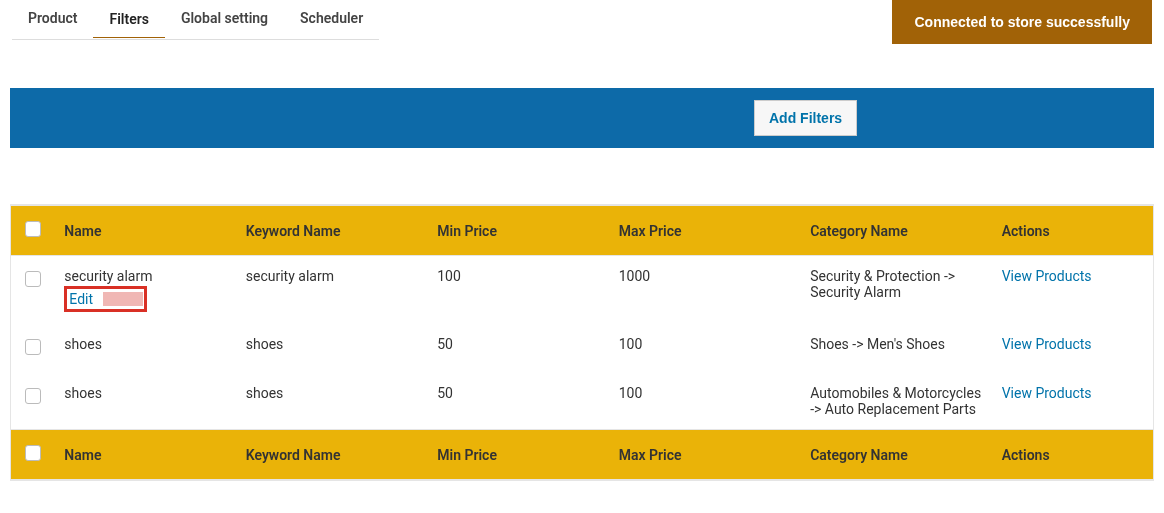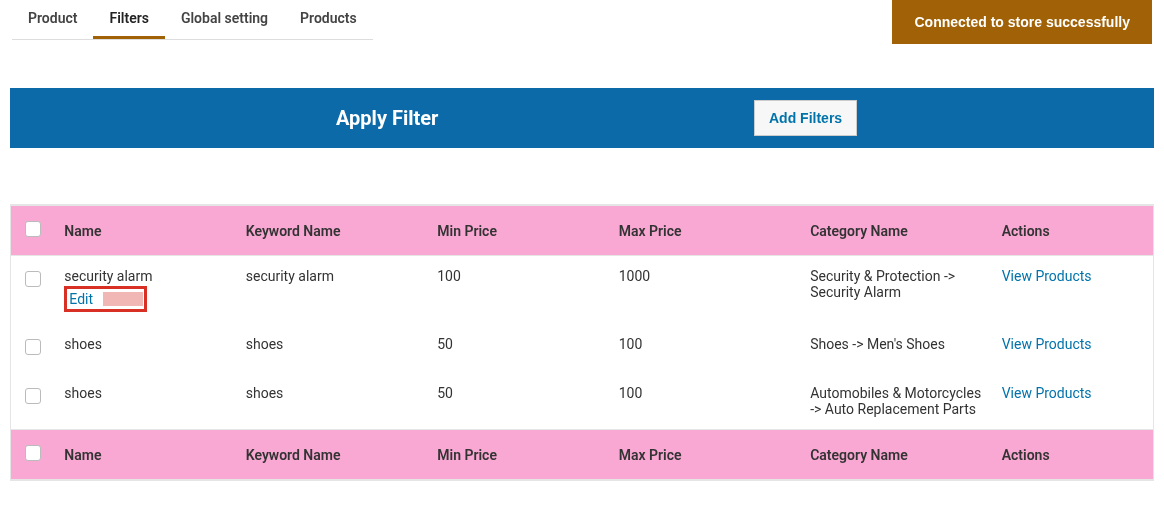--- a/index.html
+++ b/index.html
@@ -26,21 +26,21 @@
   }
   .tab {
     padding: 10px 16px;
     color: #444;
     cursor: pointer;
     font-weight: 600;
     border-bottom: 3px solid transparent;
   }
   .tab.active {
     color: #222;
-    border-bottom: 3px solid #a16207;
+    border-bottom: 1px solid #a16207;
   }
   .connected-btn {
     background: #a16207;
     color: #fff;
     border: none;
     padding: 14px 22px;
     font-weight: 600;
     font-size: 14px;
     cursor: pointer;
   }
@@ -77,21 +77,21 @@
     border: 1px solid #e5e5e5;
   }
   table {
     width: 100%;
     border-collapse: collapse;
   }
   thead th, tfoot th {
     text-align: left;
     font-weight: 600;
     padding: 12px 10px;
-    background: #f9a8d4;
+    background: #eab308;
     color: #333;
   }
   thead tr, tfoot tr {
     border-bottom: 1px solid #e5e5e5;
     border-top: 1px solid #e5e5e5;
   }
   tbody td {
     padding: 12px 10px;
     vertical-align: top;
     color: #333;
@@ -147,27 +147,26 @@
   }
 </style>
 </head>
 <body>
 
 <div class="topbar">
   <div class="tabs">
     <div class="tab">Product</div>
     <div class="tab active">Filters</div>
     <div class="tab">Global setting</div>
-    <div class="tab">Products</div>
+    <div class="tab">Scheduler</div>
   </div>
   <button class="connected-btn">Connected to store successfully</button>
 </div>
 
 <div class="apply-bar">
-  <div class="apply-label">Apply Filter</div>
   <button class="add-filters-btn">Add Filters</button>
 </div>
 
 <div class="table-wrap">
   <table>
     <thead>
       <tr>
         <th class="col-check"><input type="checkbox" class="chk" style=""></th>
         <th class="col-name">Name</th>
         <th class="col-keyword">Keyword Name</th>

